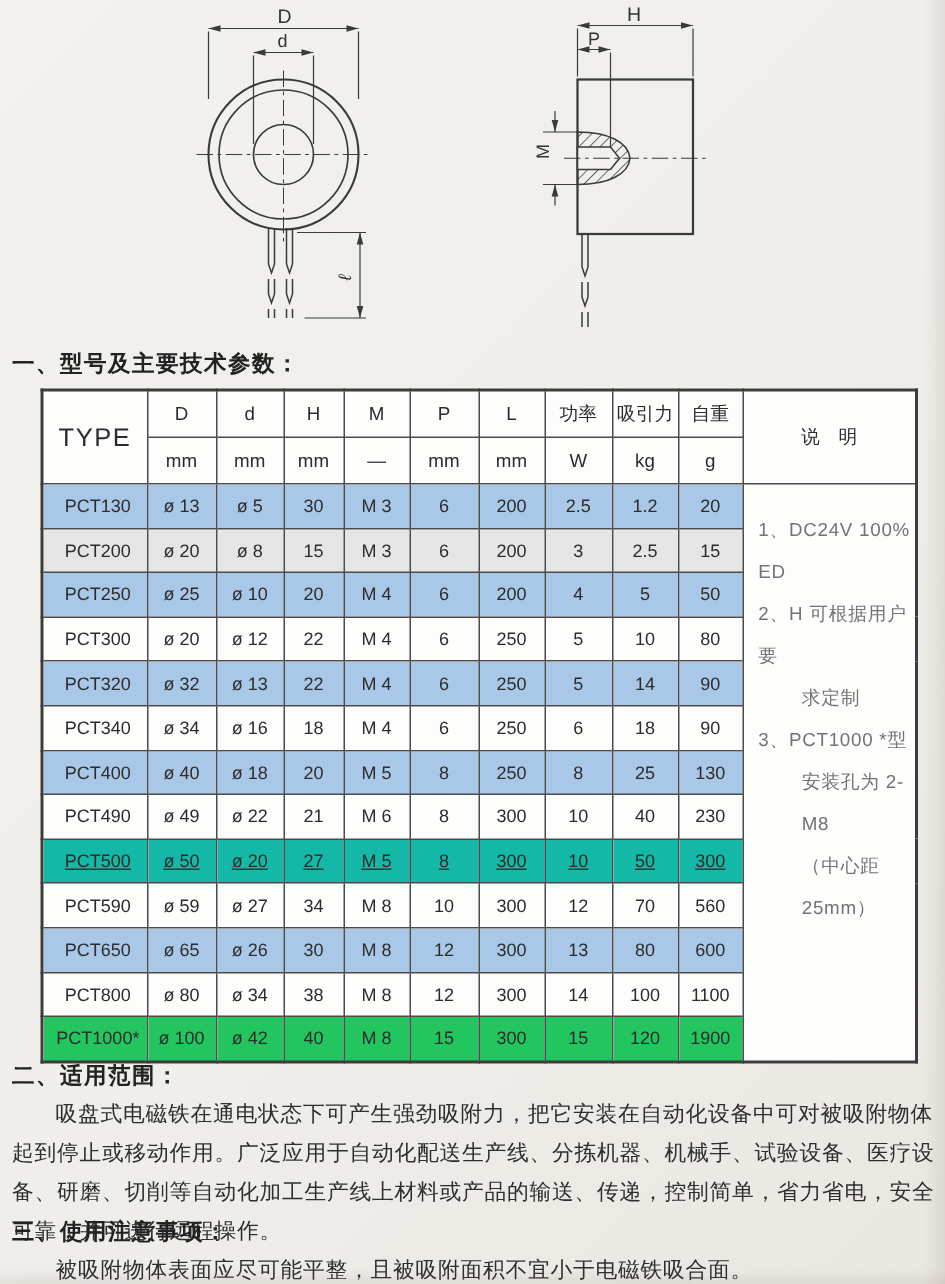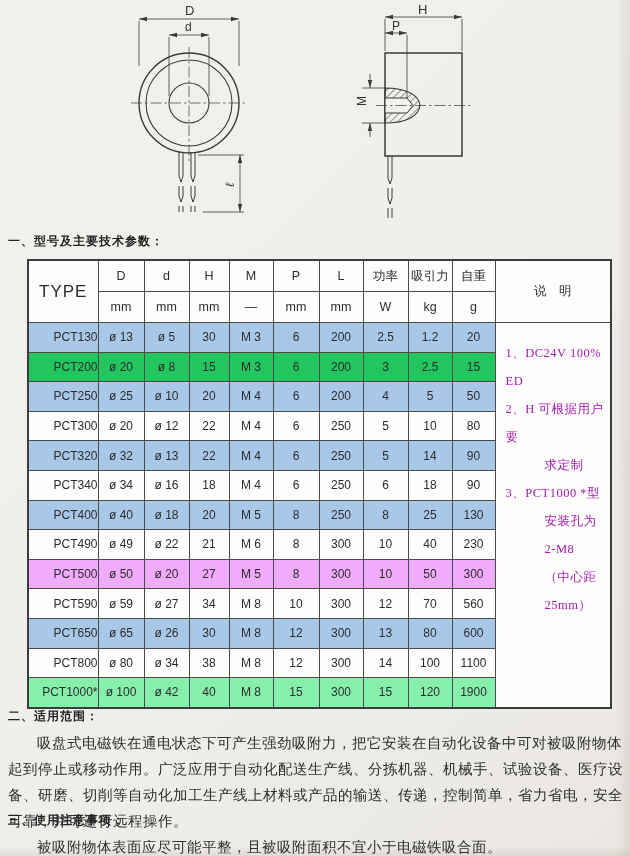--- a/index.html
+++ b/index.html
@@ -11,40 +11,40 @@
   .page-edge{position:absolute;right:0;top:0;width:14px;height:100%;
     background:linear-gradient(to right,rgba(0,0,0,0),rgba(150,125,120,0.16));pointer-events:none;}
   .page-edge-bottom{position:absolute;left:0;bottom:0;width:100%;height:10px;
     background:linear-gradient(to bottom,rgba(0,0,0,0),rgba(120,110,100,0.12));pointer-events:none;}
 
   .drawing{position:absolute;}
   .drawing-left{left:100px;top:4px;}
   .drawing-right{left:352px;top:4px;}
   svg text{fill:#333;font-family:"Liberation Sans",sans-serif;}
 
-  .section-title{position:absolute;left:8px;font-size:12px;font-weight:bold;color:#222;letter-spacing:1px;}
+  .section-title{position:absolute;left:8px;font-size:15px;font-weight:bold;color:#222;letter-spacing:1px;}
   .title-params{top:233px;}
   .title-scope{top:708px;}
   .title-precautions{top:812px;}
   .section-body{position:absolute;left:8px;width:616px;font-size:14.5px;line-height:26px;
     color:#2e2e2e;text-indent:2em;letter-spacing:0.5px;}
   .body-scope{top:730px;}
   .body-precautions{top:834px;}
 
   table.spec{position:absolute;left:27px;top:259px;border-collapse:collapse;table-layout:fixed;
     background:#fdfdfc;border:2px solid #3c3c3c;}
   table.spec th,table.spec td{border:1px solid #4b4b4b;font-weight:normal;
     text-align:center;font-size:12px;color:#2c2c2c;padding:0;overflow:hidden;white-space:nowrap;}
   table.spec thead th{height:30px;font-size:12.5px;background:#fdfdfc;}
   table.spec tbody td{height:28.6px;}
-  table.spec td.type-col{text-align:right;padding-left:4px;}
+  table.spec td.type-col{text-align:center;padding-left:4px;}
   table.spec th.type-head{font-size:17px;letter-spacing:1px;}
   table.spec td.notes-cell{background:#fdfdfc;vertical-align:top;text-align:left;white-space:normal;}
-  .note-line{font-size:12.5px;line-height:28px;padding-left:10px;color:#a21caf;letter-spacing:0.5px;font-family:Liberation Serif, serif;}
-  .note-line.indent{padding-left:49px;}
+  .note-line{font-size:12.5px;line-height:28px;padding-left:10px;color:#737373;letter-spacing:0.5px;}
+  .note-line.indent{padding-left:39px;}
   .notes-pad{padding-top:16px;}
 </style>
 </head>
 <body>
 
 <div class="drawing drawing-left">
   <svg width="195" height="222" viewBox="0 0 195 222">
 
     <line x1="39" y1="17" x2="39" y2="62" stroke="#3a3a3a" stroke-width="0.8"></line>
     <line x1="139" y1="17" x2="139" y2="62" stroke="#3a3a3a" stroke-width="0.8"></line>
@@ -202,21 +202,21 @@
           <div class="notes-pad">
             <div class="note-line">1、DC24V 100% ED</div>
             <div class="note-line">2、H 可根据用户要</div>
             <div class="note-line indent">求定制</div>
             <div class="note-line">3、PCT1000 *型</div>
             <div class="note-line indent">安装孔为 2-M8</div>
             <div class="note-line indent">（中心距 25mm）</div>
           </div>
         </td>
       </tr>
-      <tr style="background: #22c55e; margin-top: 24px;">
+      <tr style="background: #e5e5e5; margin-top: 24px;">
         <td class="type-col">PCT200</td>
         <td>ø 20</td>
         <td>ø 8</td>
         <td>15</td>
         <td>M 3</td>
         <td>6</td>
         <td>200</td>
         <td>3</td>
         <td>2.5</td>
         <td>15</td>
@@ -286,21 +286,21 @@
         <td>ø 49</td>
         <td>ø 22</td>
         <td>21</td>
         <td>M 6</td>
         <td>8</td>
         <td>300</td>
         <td>10</td>
         <td>40</td>
         <td>230</td>
       </tr>
-      <tr style="background: #f0abfc;">
+      <tr style="background: #14b8a6; text-decoration: underline;">
         <td class="type-col">PCT500</td>
         <td>ø 50</td>
         <td>ø 20</td>
         <td>27</td>
         <td>M 5</td>
         <td>8</td>
         <td>300</td>
         <td>10</td>
         <td>50</td>
         <td>300</td>
@@ -334,21 +334,21 @@
         <td>ø 80</td>
         <td>ø 34</td>
         <td>38</td>
         <td>M 8</td>
         <td>12</td>
         <td>300</td>
         <td>14</td>
         <td>100</td>
         <td>1100</td>
       </tr>
-      <tr style="background: #86efac;">
+      <tr style="background: #22c55e;">
         <td class="type-col">PCT1000*</td>
         <td>ø 100</td>
         <td>ø 42</td>
         <td>40</td>
         <td>M 8</td>
         <td>15</td>
         <td>300</td>
         <td>15</td>
         <td>120</td>
         <td>1900</td>

